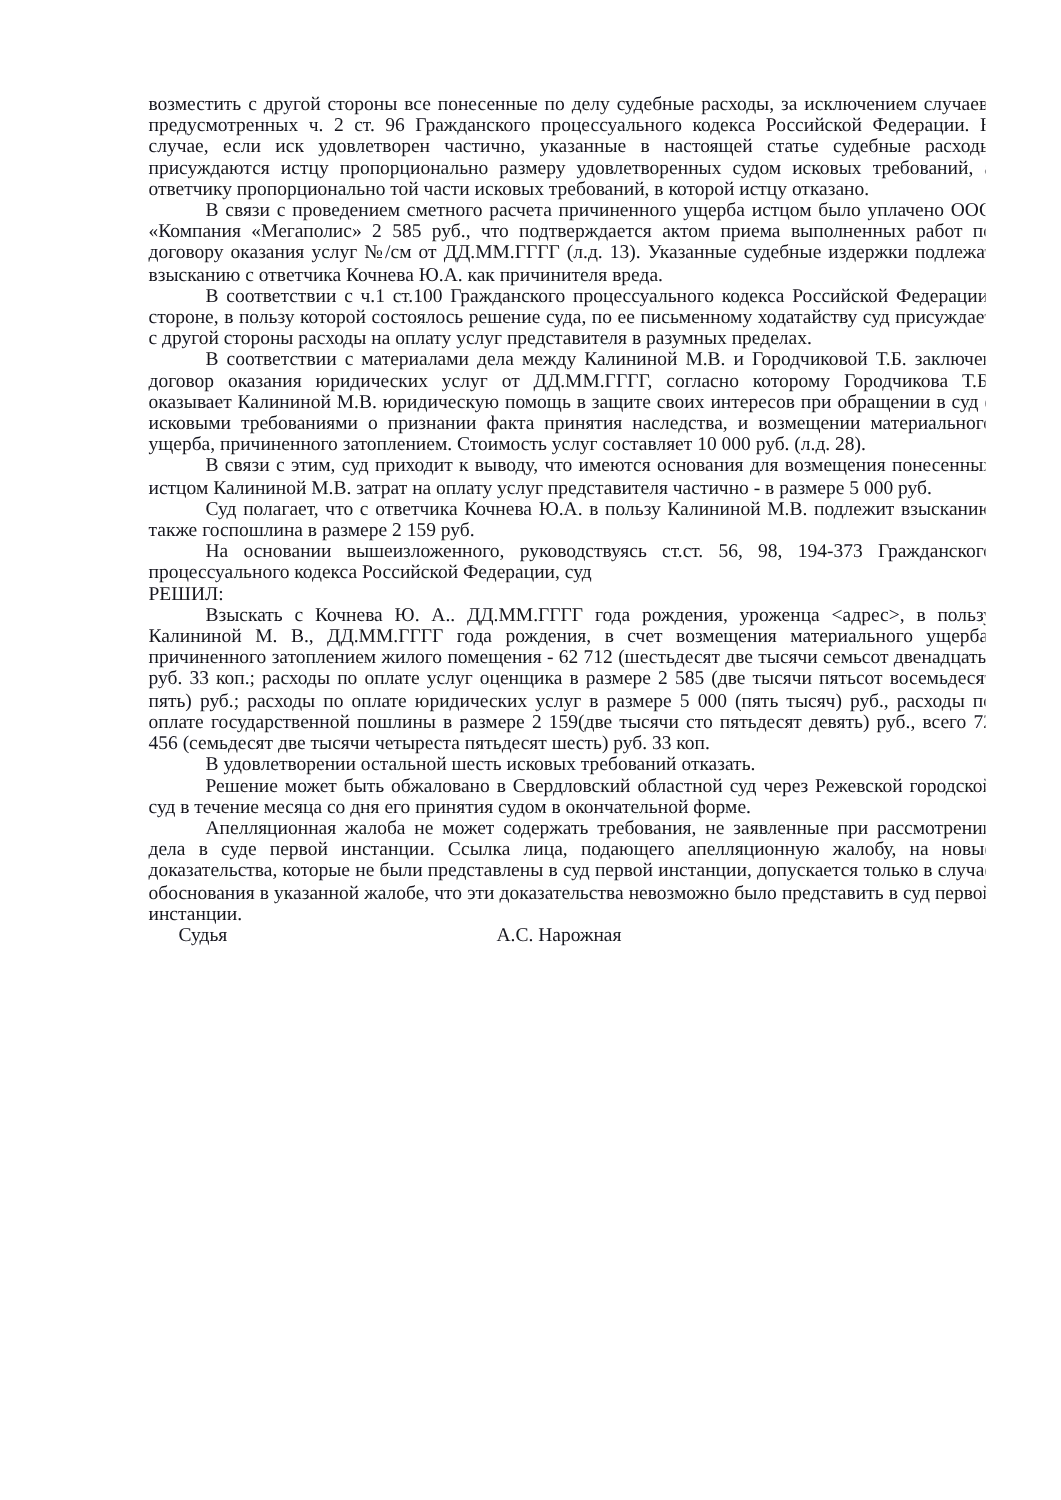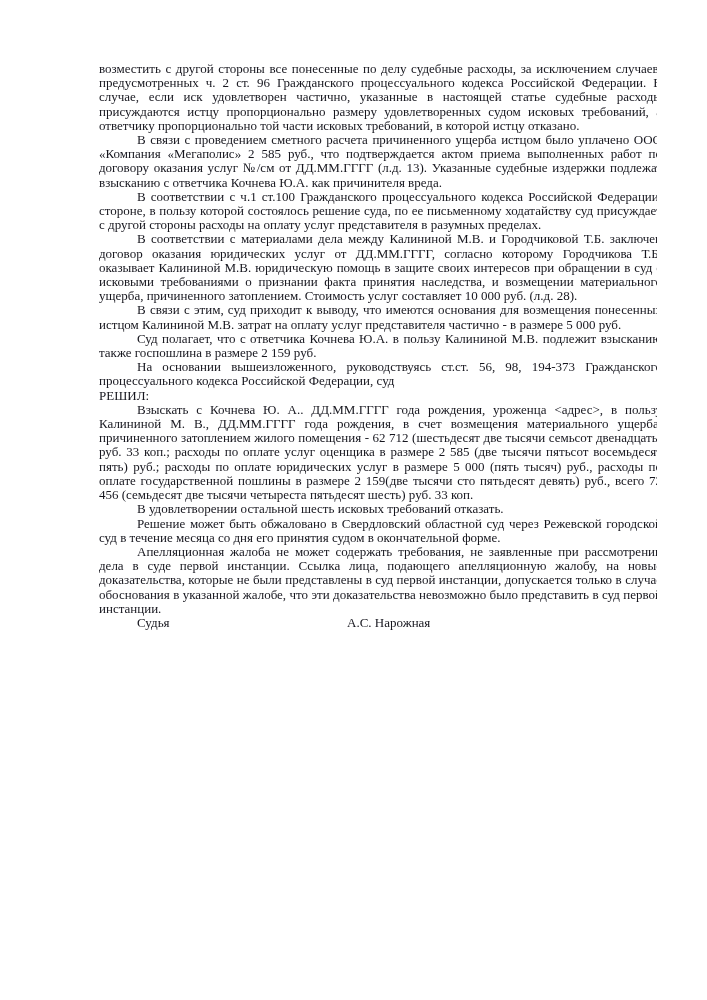--- a/index.html
+++ b/index.html
@@ -38,25 +38,25 @@
     text-align: left;
   }
   .para.sig {
     position: relative;
     text-indent: 0;
     text-align: left;
     height: 14.2px;
   }
   .sig-label {
     display: inline-block;
-    margin-left: 38px;
+    margin-left: 20px;
   }
   .sig-name {
     position: absolute;
-    left: 248px;
+    left: 232px;
     top: 0;
   }
 </style>
 </head>
 <body>
 
 <div class="page">
   <div class="text-block">
     <p class="para first">возместить с другой стороны все понесенные по делу судебные расходы, за исключением случаев, предусмотренных ч. 2 ст. 96 Гражданского процессуального кодекса Российской Федерации. В случае, если иск удовлетворен частично, указанные в настоящей статье судебные расходы присуждаются истцу пропорционально размеру удовлетворенных судом исковых требований, а ответчику пропорционально той части исковых требований, в которой истцу отказано.</p>
     <p class="para">В связи с проведением сметного расчета причиненного ущерба истцом было уплачено ООО «Компания «Мегаполис» 2 585 руб., что подтверждается актом приема выполненных работ по договору оказания услуг №/см от ДД.ММ.ГГГГ (л.д. 13). Указанные судебные издержки подлежат взысканию с ответчика Кочнева Ю.А. как причинителя вреда.</p>

